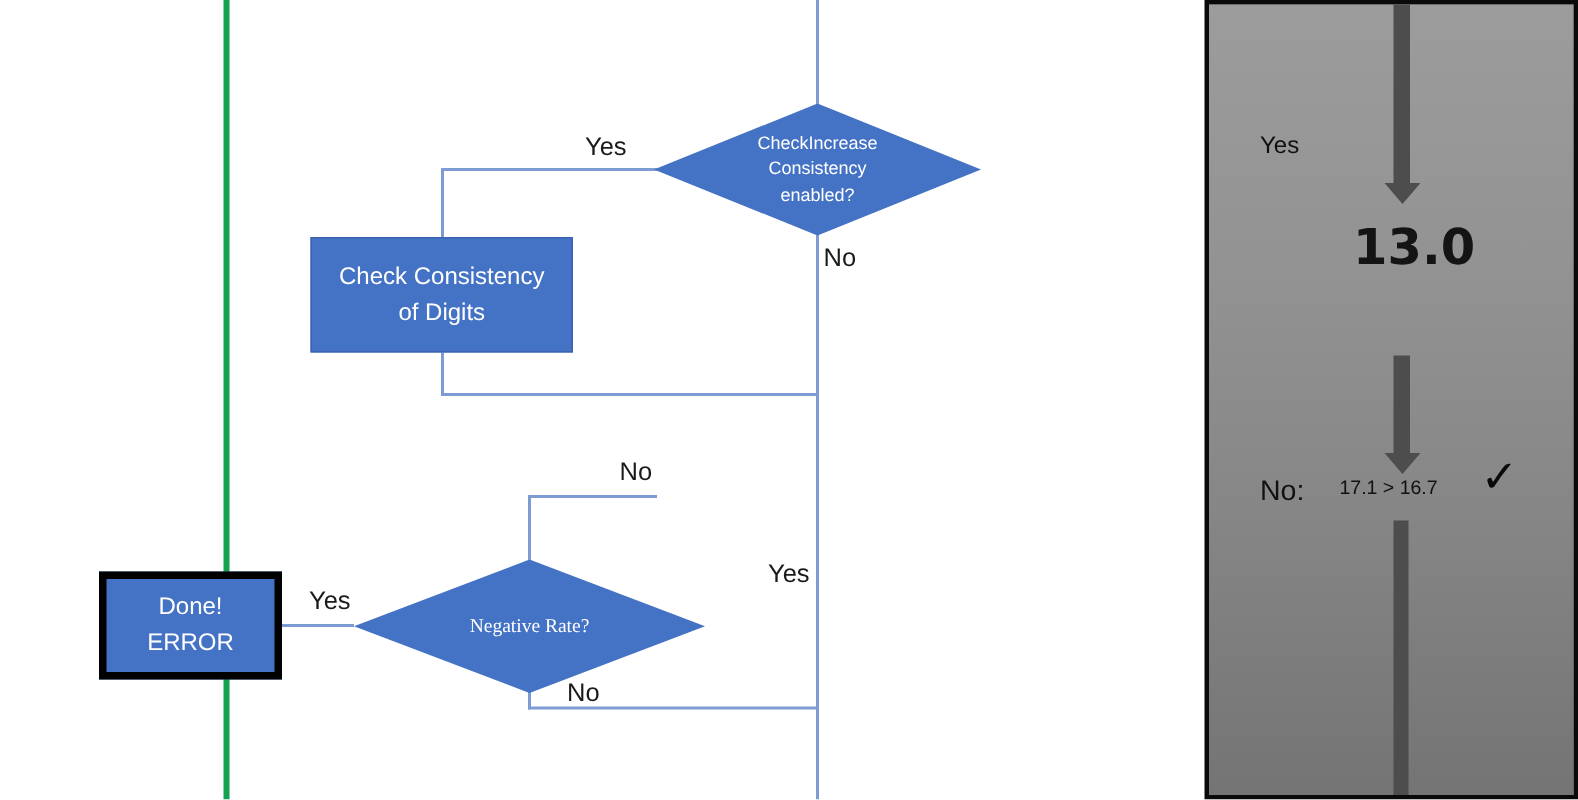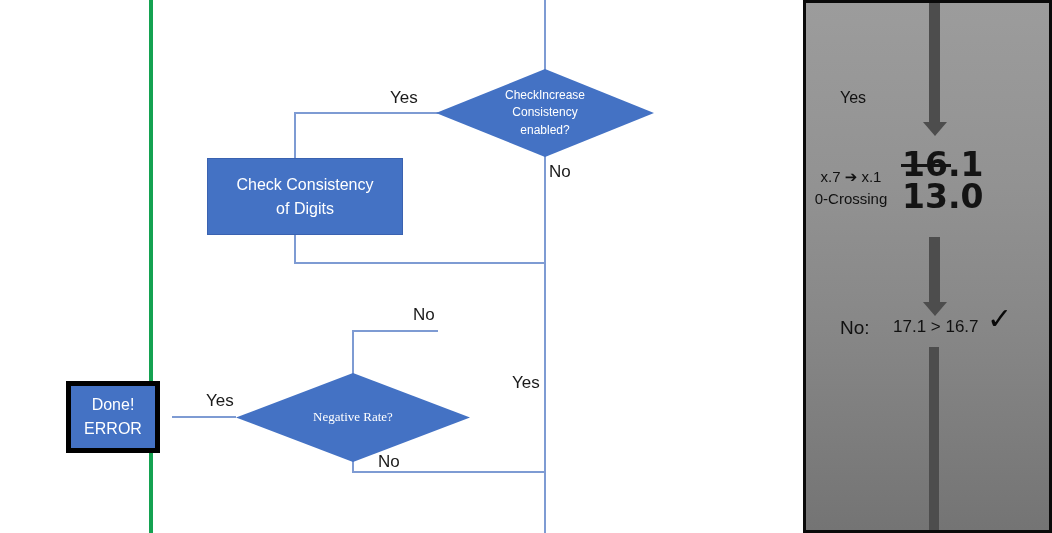--- a/index.html
+++ b/index.html
@@ -29,23 +29,23 @@
   .c-done-h { left:172px; top:416px; width:64px;  height:2px; }
 
   
   .shape { position:absolute; z-index:3; display:flex; align-items:center; justify-content:center;
            text-align:center; color:#ffffff; white-space:pre-line; }
   .diamond { background:#4472C4; clip-path:polygon(50% 0, 100% 50%, 50% 100%, 0 50%);
              font-size:12px; line-height:1.45; }
   .d1 { left:436px; top:69px;  width:218px; height:88px; }
   .d2 { left:436px; top:288px; width:218px; height:85px; }
   .d3 { left:236px; top:373px; width:234px; height:89px; font-size:13px;font-family:Liberation Serif, serif; }
-  .rect-process { left:207px; top:158px; width:196px; height:77px; background:#4472C4;
+  .rect-process { left:207px; top:158px; width:175px; height:77px; background:#4472C4;
                   border:1px solid #3A62B0; font-size:16px; line-height:1.5; }
-  .done-box { left:66px; top:381px; width:94px; height:72px; background:#4472C4;
+  .done-box { left:66px; top:381px; width:122px; height:72px; background:#4472C4;
               border:5px solid #000000; font-size:16px; line-height:1.5; }
 
   
   .lbl { position:absolute; z-index:4; color:#1a1a1a; font-size:17px; }
   .lbl-yes1 { left:390px; top:88px; }
   .lbl-no1  { left:549px; top:162px; }
   .lbl-no2  { left:413px; top:305px; }
   .lbl-yes2 { left:512px; top:373px; }
   .lbl-yesd { left:206px; top:391px; }
   .lbl-no3  { left:378px; top:452px; }
@@ -65,21 +65,21 @@
   .a1-head { left:117px; top:119px; }
   .a2-head { left:117px; top:299px; }
   .p-yes { left:34px; top:86px; font-size:16px; color:#111; }
   .p-rule { left:0; top:163px; width:90px; text-align:center; font-size:15px; line-height:22px;
             color:#111; white-space:pre-line; }
   .p-nums { left:96px; top:146px; font-size:33px; line-height:32px; font-weight:600; color:#141414;
             font-family:"DejaVu Sans","Liberation Sans",sans-serif; }
   .struck { position:relative; }
   .struck::after { content:""; position:absolute; left:-1px; right:-3px; top:48%; height:3px; background:#141414; }
   .p-no   { left:34px; top:314px; font-size:19px; color:#111; }
-  .p-cmp  { left:87px; top:314px; font-size:17px; color:#111; }
+  .p-cmp  { left:87px; top:314px; font-size:13px; color:#111; }
   .p-check{ left:181px; top:298px; font-size:30px; font-weight:bold; color:#0a0a0a;
             font-family:"DejaVu Sans","Liberation Sans",sans-serif; }
 </style>
 </head>
 <body>
 
 <div class="stage">
 
   <div class="green-line"></div>
 
@@ -109,25 +109,22 @@
   <div class="lbl lbl-yes2">Yes</div>
   <div class="lbl lbl-yesd">Yes</div>
   <div class="lbl lbl-no3">No</div>
 
   <div class="panel">
     <div class="abs arrow-shaft a1-shaft"></div>
     <div class="abs arrow-head a1-head"></div>
 
     <div class="abs p-yes">Yes</div>
 
-    <div class="abs p-rule">x.7 ➔ x.1
-0-Crossing</div>
 
     <div class="abs p-nums">
-      <div><span class="struck">16</span><span>.1</span></div>
       <div>13.0</div>
     </div>
 
     <div class="abs arrow-shaft a2-shaft"></div>
     <div class="abs arrow-head a2-head"></div>
 
     <div class="abs p-no">No:</div>
     <div class="abs p-cmp">17.1 &gt; 16.7</div>
     <div class="abs p-check">✓</div>
 

